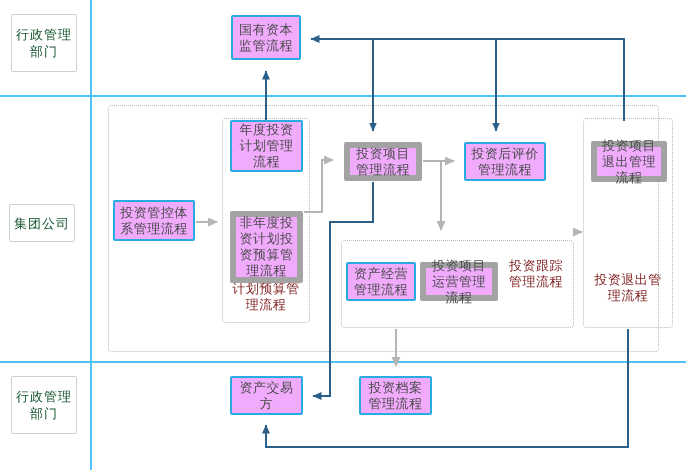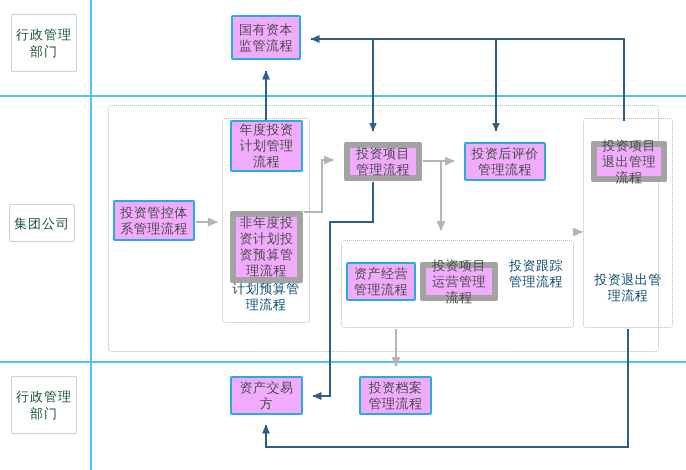--- a/index.html
+++ b/index.html
@@ -12,21 +12,21 @@
   .lane-h{height:2px;left:0;width:686px;}
   .lane-v{width:2px;top:0;height:470px;}
 
   .lane-label{position:absolute;box-sizing:border-box;border:1px solid #c9d2d8;
     background:#fff;border-radius:2px;display:flex;align-items:center;
     justify-content:center;text-align:center;color:#14532d;font-size:13px;
     line-height:17px;letter-spacing:1px;}
 
   .group{position:absolute;box-sizing:border-box;border:1px dotted #b9b9b9;
     border-radius:4px;background:transparent;}
-  .group-label{position:absolute;text-align:center;color:#0c4a6e;font-size:13px;
+  .group-label{position:absolute;text-align:center;color:#7f1d1d;font-size:13px;
     line-height:16px;letter-spacing:.5px;}
 
   .node{position:absolute;box-sizing:border-box;background:#f0abfc;
     display:flex;align-items:center;justify-content:center;text-align:center;
     color:#4a4a4a;font-size:13px;line-height:16px;letter-spacing:.5px;
     border:2px solid #29ABE2;border-radius:2px;}
   .node.dark{border:6px solid #a3a3a3;}
   .node span{display:block;padding:0 1px;}
 </style>
 </head>

